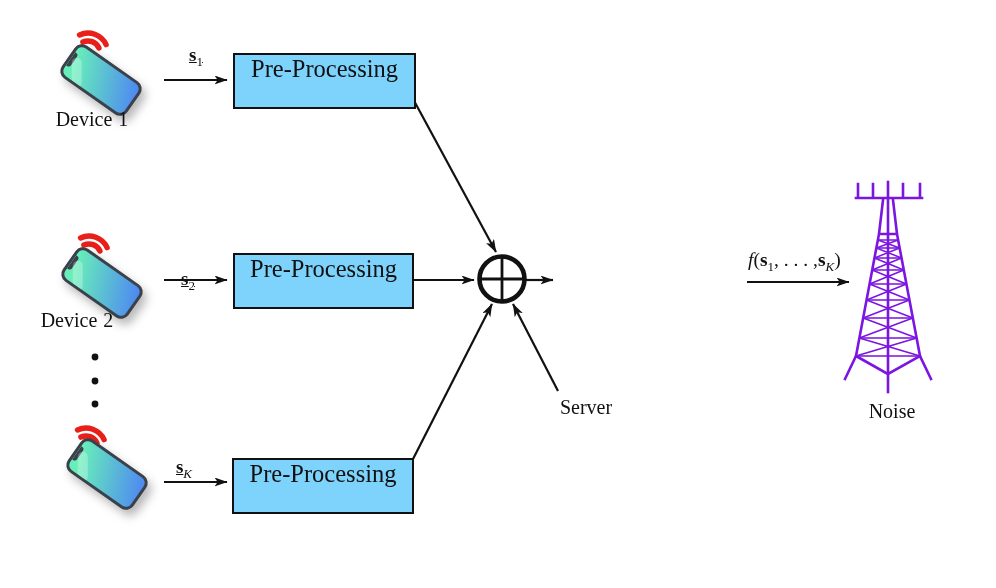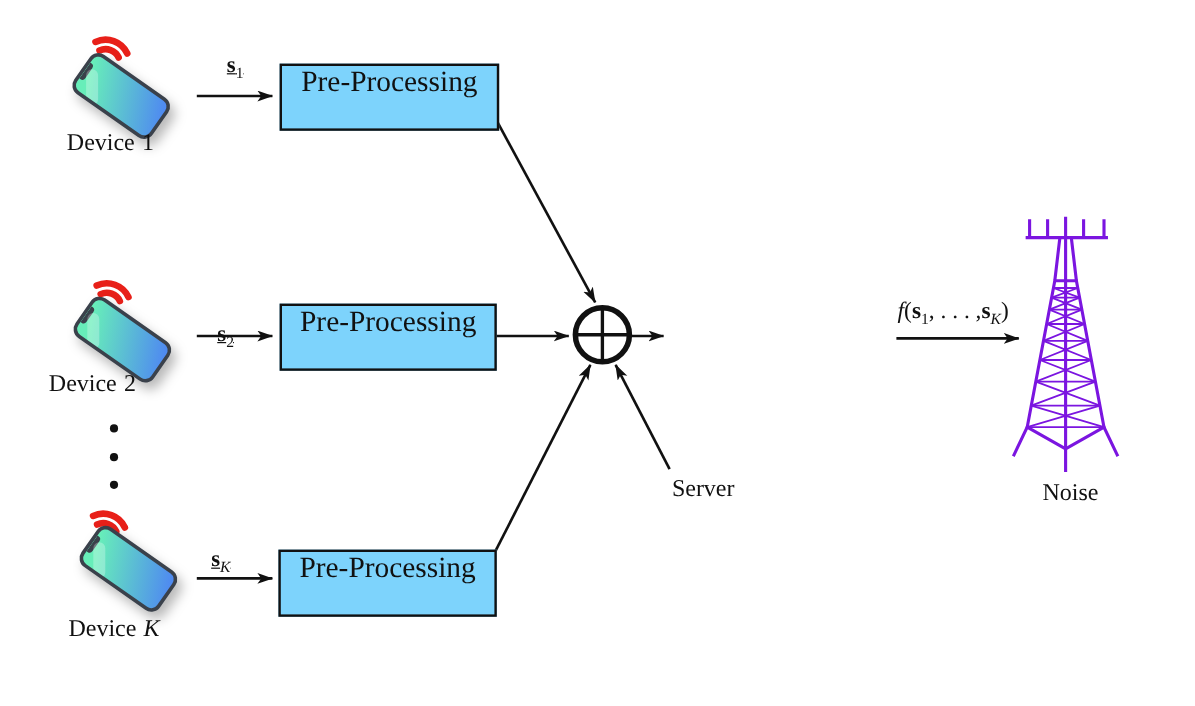--- a/index.html
+++ b/index.html
@@ -131,21 +131,20 @@
     </g>
   </svg>
   <div class="phone-wrap" style="left:87px;top:434px">
     <div class="phone">
         <div class="screen">
           <div class="notch"></div>
           <div class="glare"></div>
         </div>
       </div>
   </div>
-  <div class="lbl" style="left:95px;top:513px"><span>Device</span><span class="idx it">K</span></div>
   <div class="sig" style="left:184px;top:456px"><b>s</b><sub class="it">K</sub></div>
   <div class="box" style="left:232px;top:458px;width:178px;height:52px">
       <span>Pre-Processing</span>
     </div>
 
 
   <div class="flabel" style="left:748px;top:249px"><i>f</i><span>(</span><b>s</b><sub>1</sub><span>, . . . ,</span><b>s</b><sub class="it">K</sub><span>)</span></div>
 
   <div class="lbl" style="left:586px;top:396px">Server</div>
   <div class="lbl" style="left:892px;top:400px">Noise</div>

